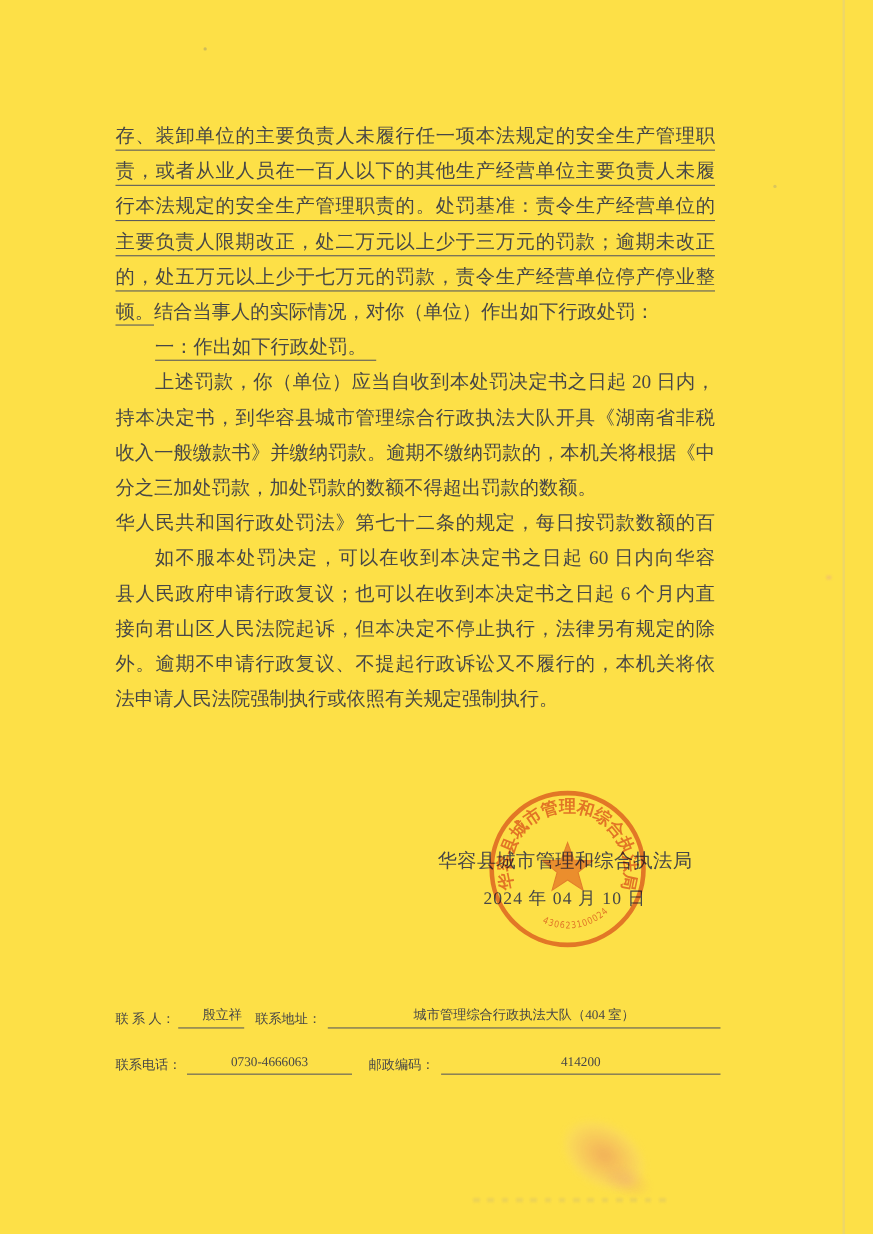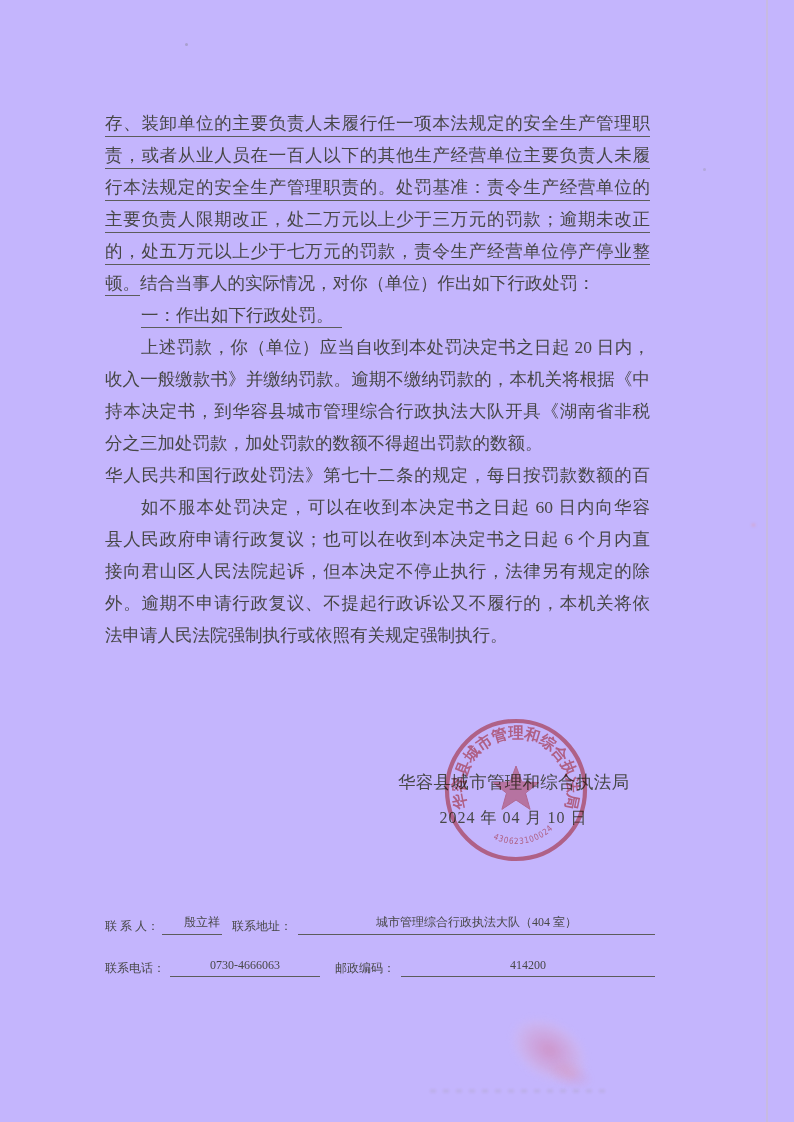--- a/index.html
+++ b/index.html
@@ -1,18 +1,18 @@
 <!DOCTYPE html>
 <html><head>
 <meta charset="utf-8">
 <style>
   html,body { margin:0; padding:0; background:#e8e8e8; }
   .page {
     position:relative; width:794px; height:1122px; margin:0 auto;
-    background:#c4b5fd;
+    background:#fde047;
     font-family:"Liberation Serif","DejaVu Serif",serif;
     color:#474747;
     overflow:hidden;
   }
   
   .body-text { position:absolute; left:105px; top:107px; width:545px; font-size:17.5px; }
   .ln { position:relative; height:32px; line-height:32px; white-space:normal; }
   .jfull { text-align:justify; text-align-last:justify; }
   .ind { text-indent:36px; }
   .u::after {
@@ -73,22 +73,22 @@
 
   <div class="body-text">
     <div class="ln jfull u">存、装卸单位的主要负责人未履行任一项本法规定的安全生产管理职</div>
     <div class="ln jfull u">责，或者从业人员在一百人以下的其他生产经营单位主要负责人未履</div>
     <div class="ln jfull u">行本法规定的安全生产管理职责的。处罚基准：责令生产经营单位的</div>
     <div class="ln jfull u">主要负责人限期改正，处二万元以上少于三万元的罚款；逾期未改正</div>
     <div class="ln jfull u">的，处五万元以上少于七万元的罚款，责令生产经营单位停产停业整</div>
     <div class="ln"><span class="useg">顿。</span><span>结合当事人的实际情况，对你（单位）作出如下行政处罚：</span></div>
     <div class="ln ind"><span class="useg useg-pad">一：作出如下行政处罚。</span></div>
     <div class="ln jfull ind">上述罚款，你（单位）应当自收到本处罚决定书之日起 20 日内，</div>
+    <div class="ln jfull">持本决定书，到华容县城市管理综合行政执法大队开具《湖南省非税</div>
     <div class="ln jfull">收入一般缴款书》并缴纳罚款。逾期不缴纳罚款的，本机关将根据《中</div>
-    <div class="ln jfull">持本决定书，到华容县城市管理综合行政执法大队开具《湖南省非税</div>
     <div class="ln">分之三加处罚款，加处罚款的数额不得超出罚款的数额。</div>
     <div class="ln jfull">华人民共和国行政处罚法》第七十二条的规定，每日按罚款数额的百</div>
     <div class="ln jfull ind">如不服本处罚决定，可以在收到本决定书之日起 60 日内向华容</div>
     <div class="ln jfull">县人民政府申请行政复议；也可以在收到本决定书之日起 6 个月内直</div>
     <div class="ln jfull">接向君山区人民法院起诉，但本决定不停止执行，法律另有规定的除</div>
     <div class="ln jfull">外。逾期不申请行政复议、不提起行政诉讼又不履行的，本机关将依</div>
     <div class="ln">法申请人民法院强制执行或依照有关规定强制执行。</div>
   </div>
 
   <div class="sig">

